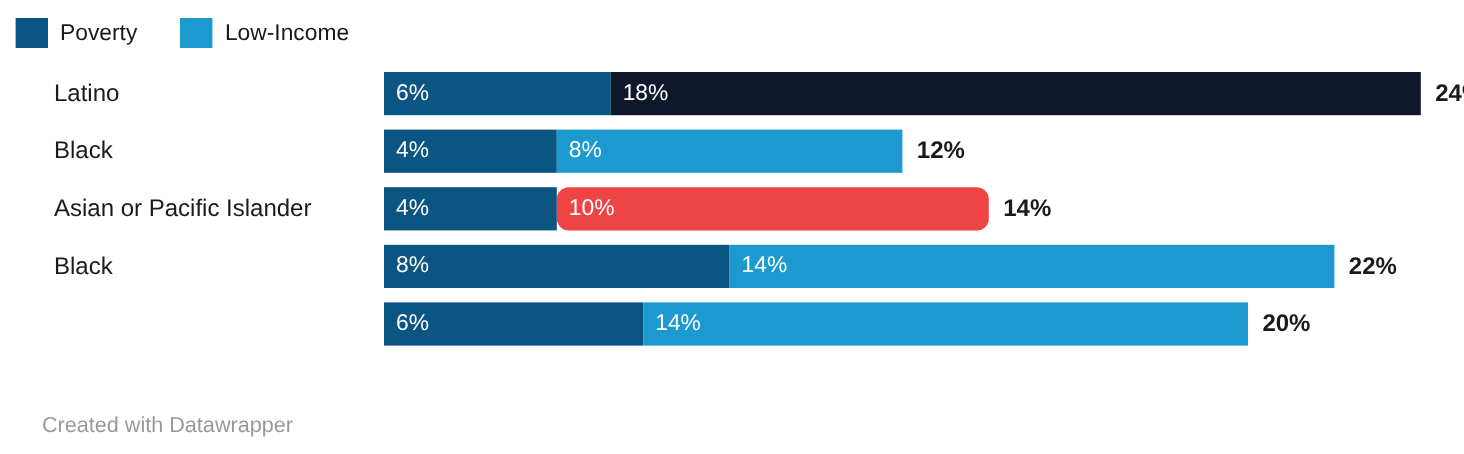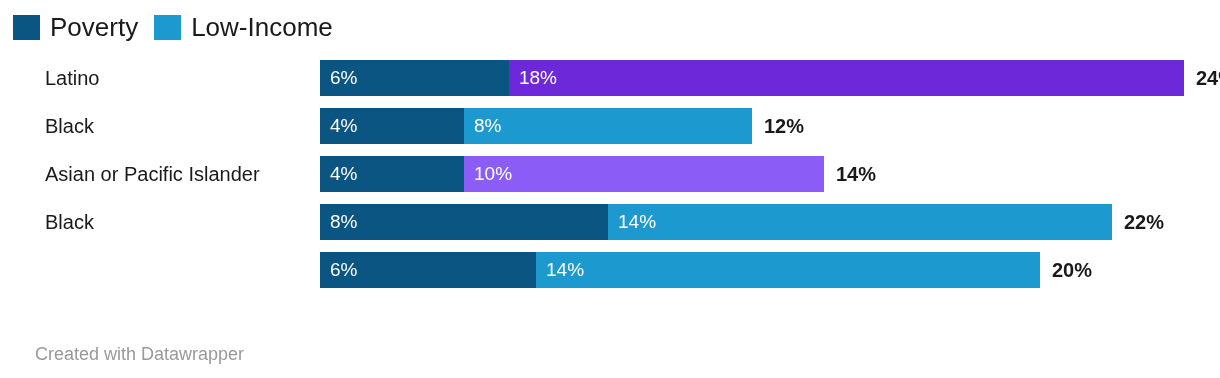--- a/index.html
+++ b/index.html
@@ -24,30 +24,30 @@
     height: 26px;
     display: flex;
     align-items: center;
     gap: 0;
   }
   .legend-item {
     display: flex;
     align-items: center;
   }
   .legend-item + .legend-item {
-    margin-left: 16px;
+    margin-left: 36px;
   }
   .legend-swatch {
     width: 27px;
     height: 25px;
     flex: 0 0 auto;
   }
   .legend-label {
     margin-left: 10px;
-    font-size: 26px;
+    font-size: 19px;
     line-height: 25px;
     color: #1a1a1a;
     white-space: nowrap;
   }
 
   
   #plot {
     position: absolute;
     left: 0;
     top: 60px;
@@ -128,21 +128,21 @@
   </div>
 </div>
 
 <div id="plot">
     <div class="bar-row">
       <div class="row-label">Latino</div>
       <div class="bar-track" style="width: 864px;">
         <div class="seg" style="width: 216px; background: rgb(10, 85, 130);">
           <span class="seg-label">6%</span>
         </div>
-        <div class="seg" style="width: 776px; background: #6d28d9; align-items: flex-end;">
+        <div class="seg" style="width: 776px; background: #0f172a; align-items: flex-end;">
           <span class="seg-label">18%</span>
         </div>
       </div>
       <div class="total-label" style="left: 1164px;">24%</div>
     </div>
     <div class="bar-row">
       <div class="row-label">Black</div>
       <div class="bar-track" style="width: 432px;">
         <div class="seg" style="width: 144px; background: rgb(10, 85, 130);">
           <span class="seg-label">4%</span>
@@ -152,21 +152,21 @@
         </div>
       </div>
       <div class="total-label" style="left: 732px; text-align: right;">12%</div>
     </div>
     <div class="bar-row">
       <div class="row-label">Asian or Pacific Islander</div>
       <div class="bar-track" style="width: 504px;">
         <div class="seg" style="width: 144px; background: rgb(10, 85, 130);">
           <span class="seg-label">4%</span>
         </div>
-        <div class="seg" style="width: 360px; background: #8b5cf6;">
+        <div class="seg" style="width: 360px; background: #ef4444; border-radius: 10px;">
           <span class="seg-label">10%</span>
         </div>
       </div>
       <div class="total-label" style="left: 804px;">14%</div>
     </div>
     <div class="bar-row">
       <div class="row-label">Black</div>
       <div class="bar-track" style="width: 792px;">
         <div class="seg" style="width: 288px; background: rgb(10, 85, 130);">
           <span class="seg-label">8%</span>

